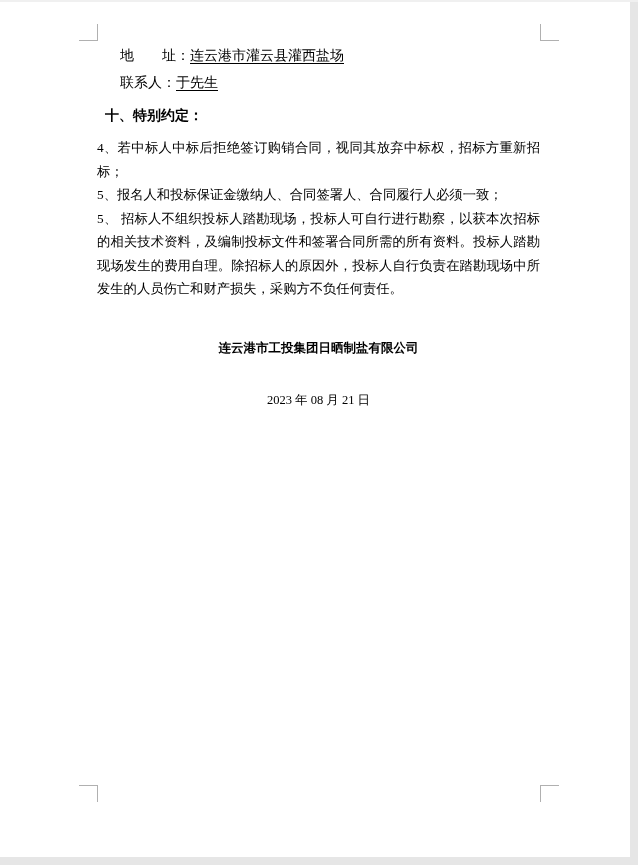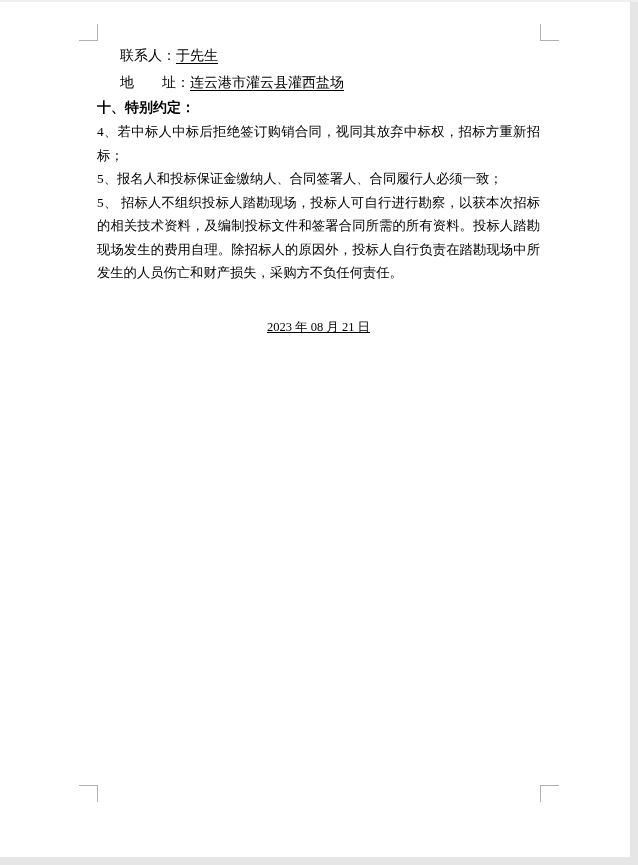--- a/index.html
+++ b/index.html
@@ -28,54 +28,55 @@
   .contact { margin:2px 0 0 23px; font-size:14px; line-height:27px; }
   .contact-line { white-space:pre; }
   .contact .label { white-space:pre; }
   .u {
     text-decoration:underline;
     text-decoration-thickness:1px;
     text-underline-offset:3px;
     white-space:pre;
   }
 
-  .heading { font-weight:bold; font-size:14px; line-height:24px; margin:0; }
+  .heading { font-weight:bold; font-size:14px; line-height:24px; margin:8px; }
 
   .clause {
     margin:0;
     font-size:13.3px;
     line-height:23.5px;
     text-align:justify;
     text-justify:inter-ideograph;
   }
 
   .sig { text-align:center; font-size:12.5px; line-height:20px; }
   .sig-company { font-weight:bold; margin-top:37px; }
-  .sig-date { margin-top:32px;text-decoration:underline; }
+  .sig-date { margin-top:32px; }
 </style>
 </head>
 <body>
 
 <div class="edge-top"></div>
 <div class="edge-right"></div>
 <div class="edge-bottom"></div>
 
 <div class="crop crop-tl"></div>
 <div class="crop crop-tr"></div>
 <div class="crop crop-bl"></div>
 <div class="crop crop-br"></div>
 
 <div class="content">
 
   <div class="contact">
+    <div class="contact-line"><span class="label">地　　址：</span><span class="u">连云港市灌云县灌西盐场</span></div>
     <div class="contact-line"><span class="label">联系人：</span><span class="u">于先生</span></div>
-    <div class="contact-line"><span class="label">地　　址：</span><span class="u">连云港市灌云县灌西盐场</span></div>
   </div>
 
   <p class="heading">十、特别约定：</p>
 
   <p class="clause">4、若中标人中标后拒绝签订购销合同，视同其放弃中标权，招标方重新招标；</p>
   <p class="clause">5、报名人和投标保证金缴纳人、合同签署人、合同履行人必须一致；</p>
   <p class="clause">5、 招标人不组织投标人踏勘现场，投标人可自行进行勘察，以获本次招标的相关技术资料，及编制投标文件和签署合同所需的所有资料。投标人踏勘现场发生的费用自理。除招标人的原因外，投标人自行负责在踏勘现场中所发生的人员伤亡和财产损失，采购方不负任何责任。</p>
 
+  <div class="sig sig-company">连云港市工投集团日晒制盐有限公司</div>
   <div class="sig sig-date">2023 年 08 月 21 日</div>
 
 </div>
 
 </body></html>

